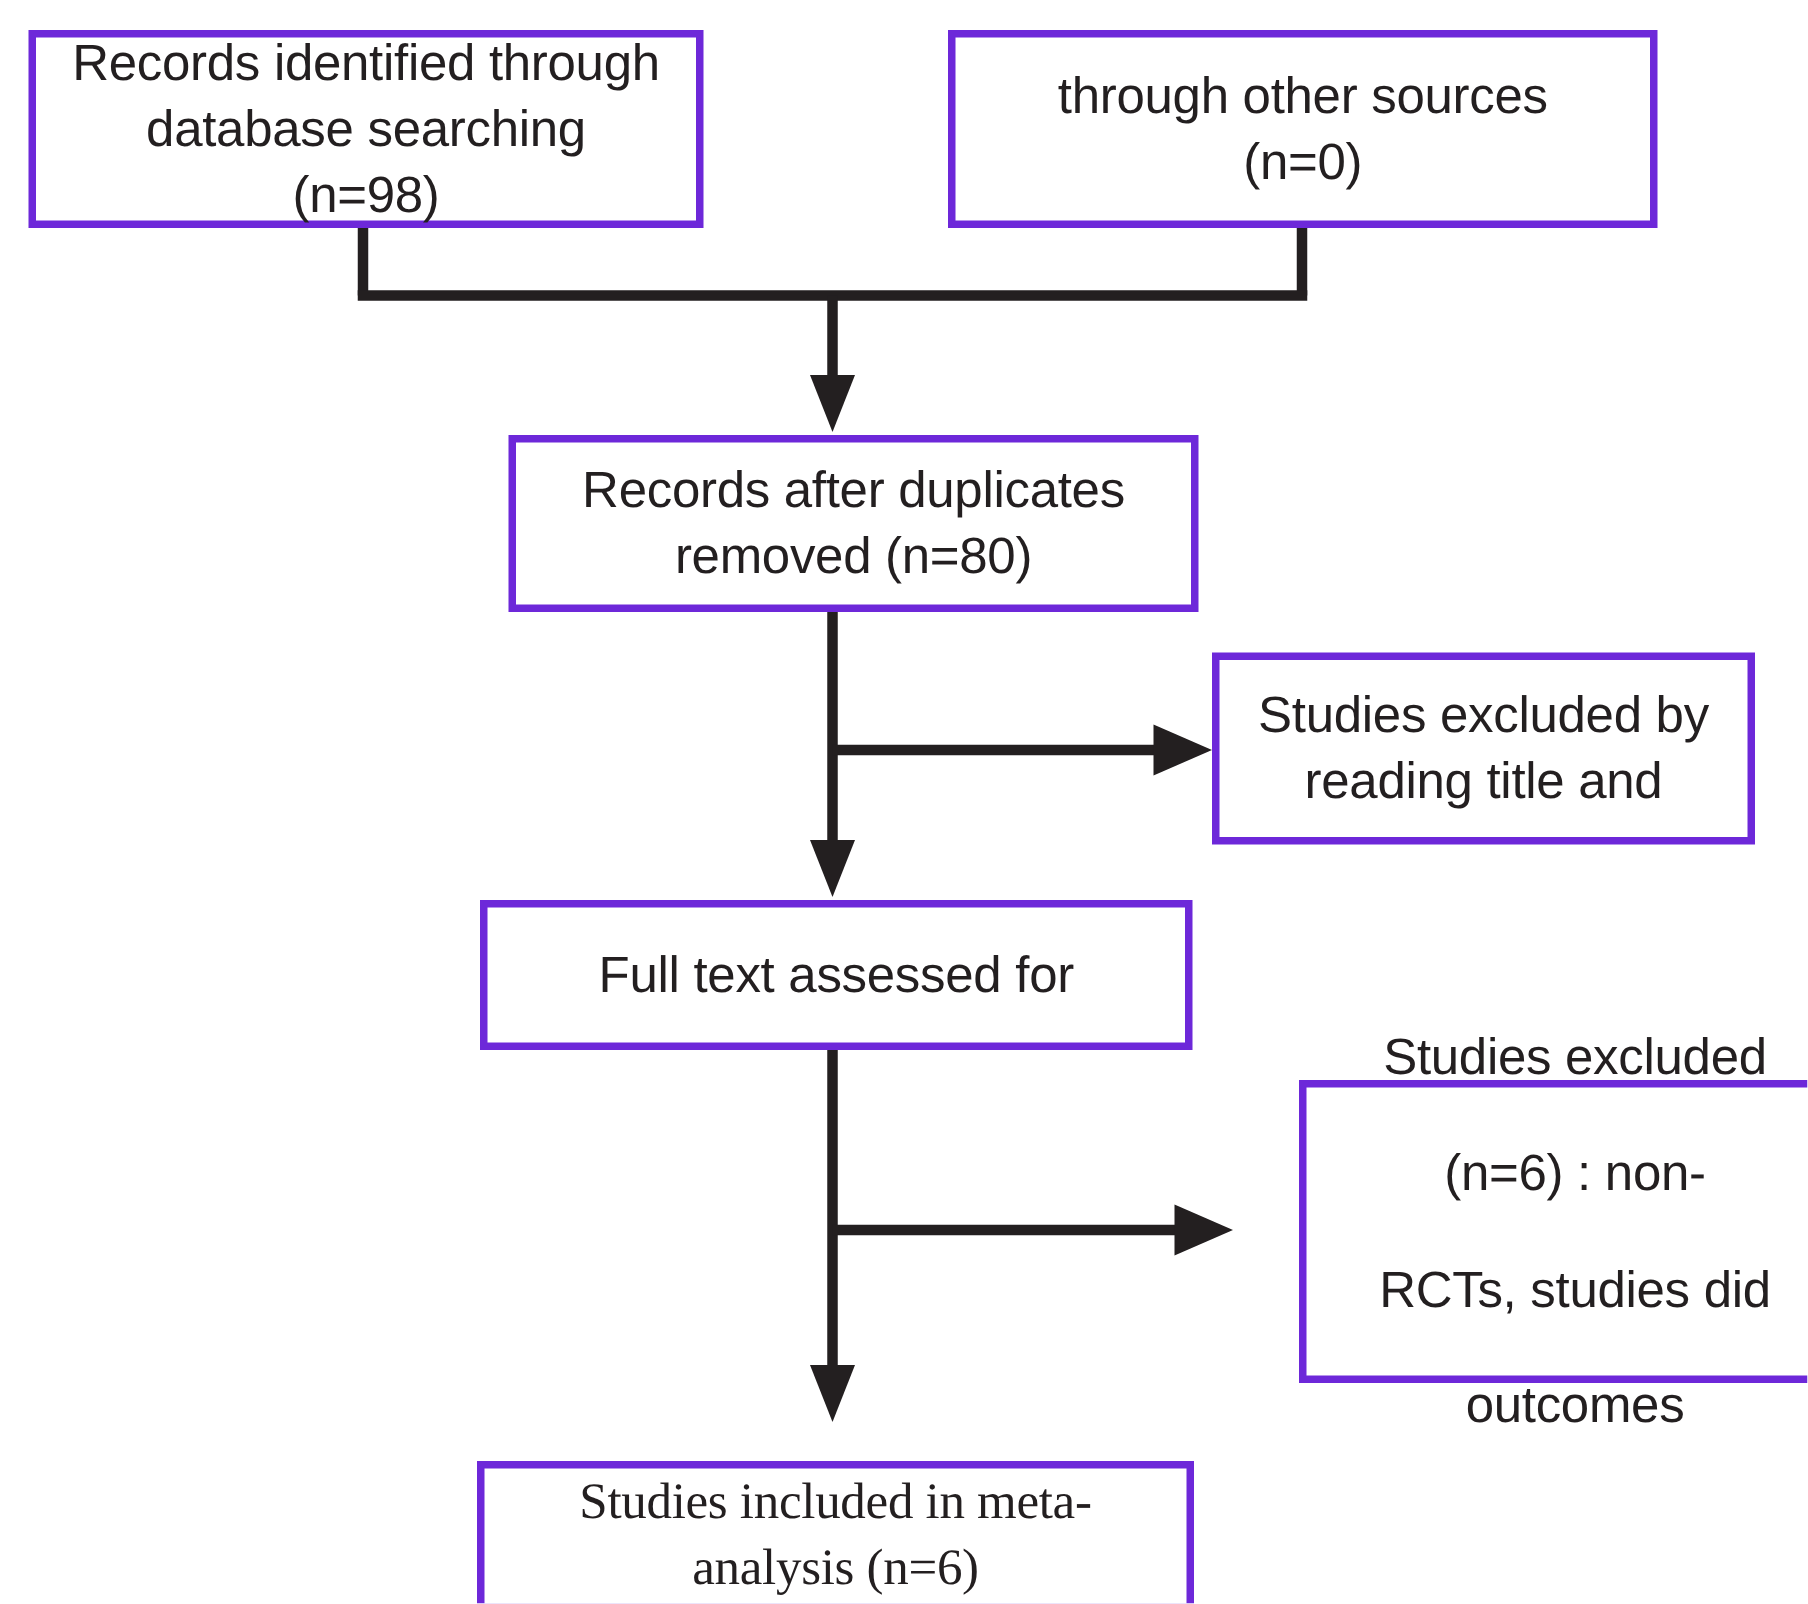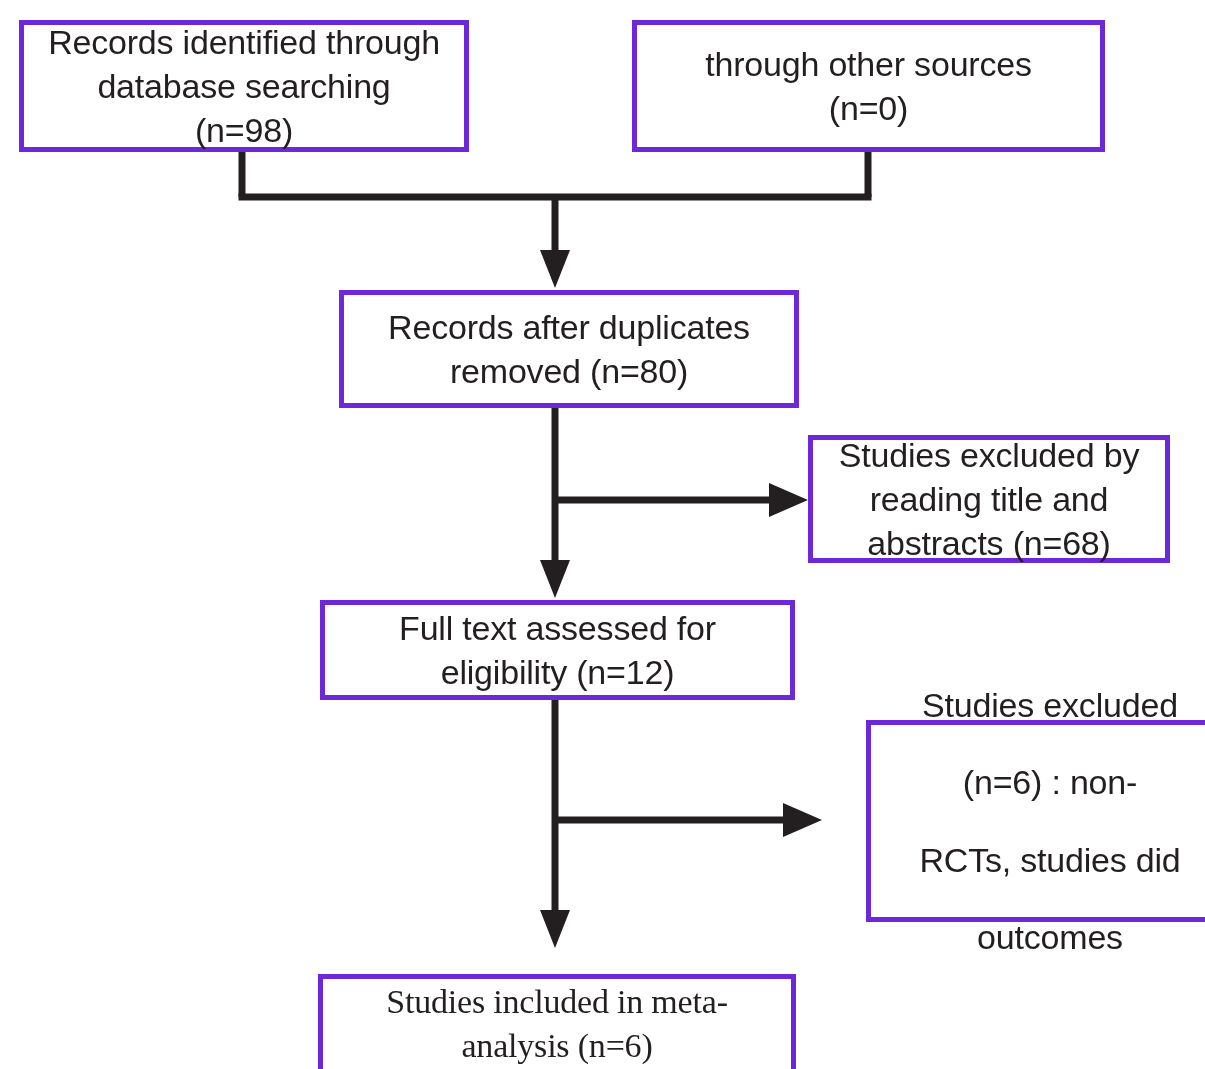--- a/index.html
+++ b/index.html
@@ -95,26 +95,24 @@
   </div>
 
   <div class="node" style="left:339px; top:290px; width:460px; height:118px;">
     <span class="line">Records after duplicates</span>
     <span class="line">removed (n=80)</span>
   </div>
 
   <div class="node" style="left:808px; top:435px; width:362px; height:128px;justify-content:center;">
     <span class="line">Studies excluded by</span>
     <span class="line">reading title and</span>
-    <span class="line">abstracts (n=68)</span>
   </div>
 
   <div class="node" style="left:320px; top:600px; width:475px; height:100px;">
     <span class="line">Full text assessed for</span>
-    <span class="line">eligibility (n=12)</span>
   </div>
 
   <div class="node" style="left:866px; top:720px; width:368px; height:202px;gap:33px;">
     <span class="line">Studies excluded</span>
     <span class="line">(n=6) : non-</span>
     <span class="line">RCTs, studies did</span>
     <span class="line">outcomes</span>
   </div>
 
   <div class="node" style="left:318px; top:974px; width:478px; height:100px;font-family:Liberation Serif, serif;">

